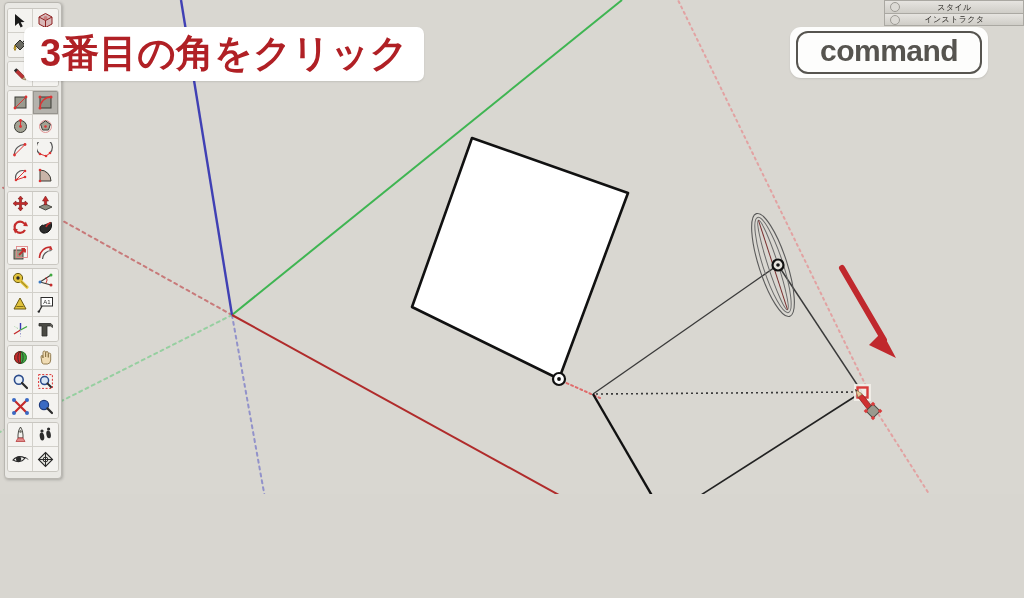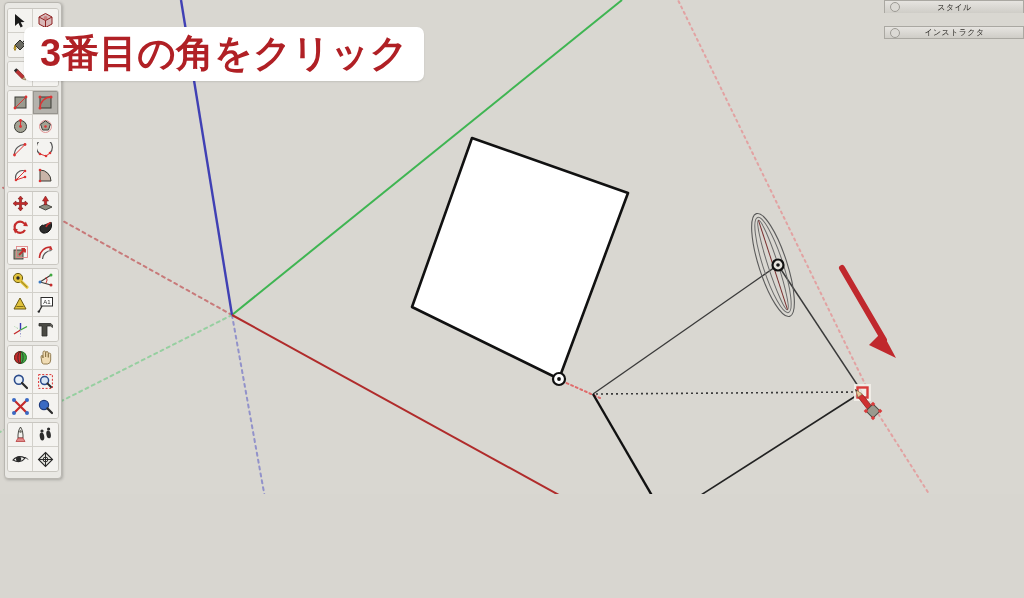--- a/index.html
+++ b/index.html
@@ -64,21 +64,21 @@
   }
   .panel-bar {
     height: 13px;
     display: flex; align-items: center;
     background: linear-gradient(#e6e4e0, #cfcdc7);
     border: 1px solid #aaa8a2;
     border-bottom: none;
     box-sizing: border-box;
     position: relative;
   }
-  .panel-bar:last-child { border-bottom: 1px solid #aaa8a2; margin-top: 13px; }
+  .panel-bar:last-child { border-bottom: 1px solid #aaa8a2; }
   .panel-toggle {
     width: 8px; height: 8px;
     border-radius: 50%;
     border: 1px solid #9d9b95;
     background: #dcdad5;
     margin-left: 5px;
     flex: none;
   }
   .panel-title {
     flex: 1;
@@ -535,18 +535,21 @@
     <div class="panel-bar">
       <span class="panel-toggle"></span>
       <span class="panel-title">スタイル</span>
     </div>
     <div class="panel-bar">
       <span class="panel-toggle"></span>
       <span class="panel-title">インストラクタ</span>
     </div>
   </div>
 
+  <div id="command-badge">
+    <div class="key">command</div>
+  </div>
 
   <div id="caption">
     <div class="text">3番目の角をクリック</div>
   </div>
 
 </div>
 
 </body></html>

